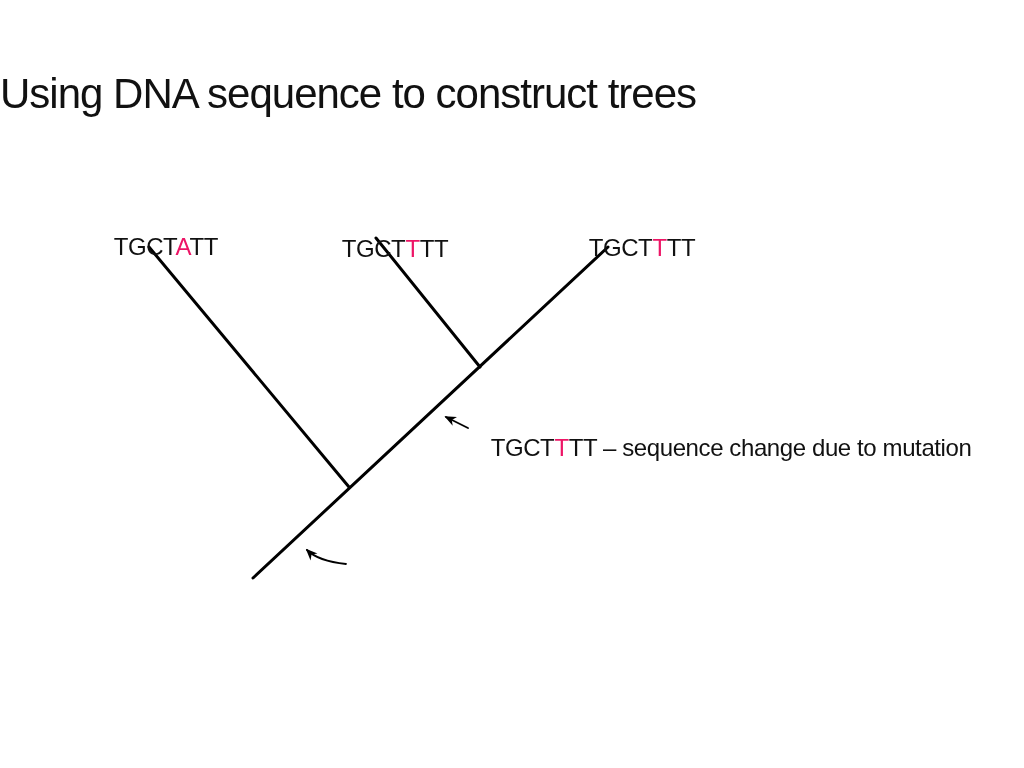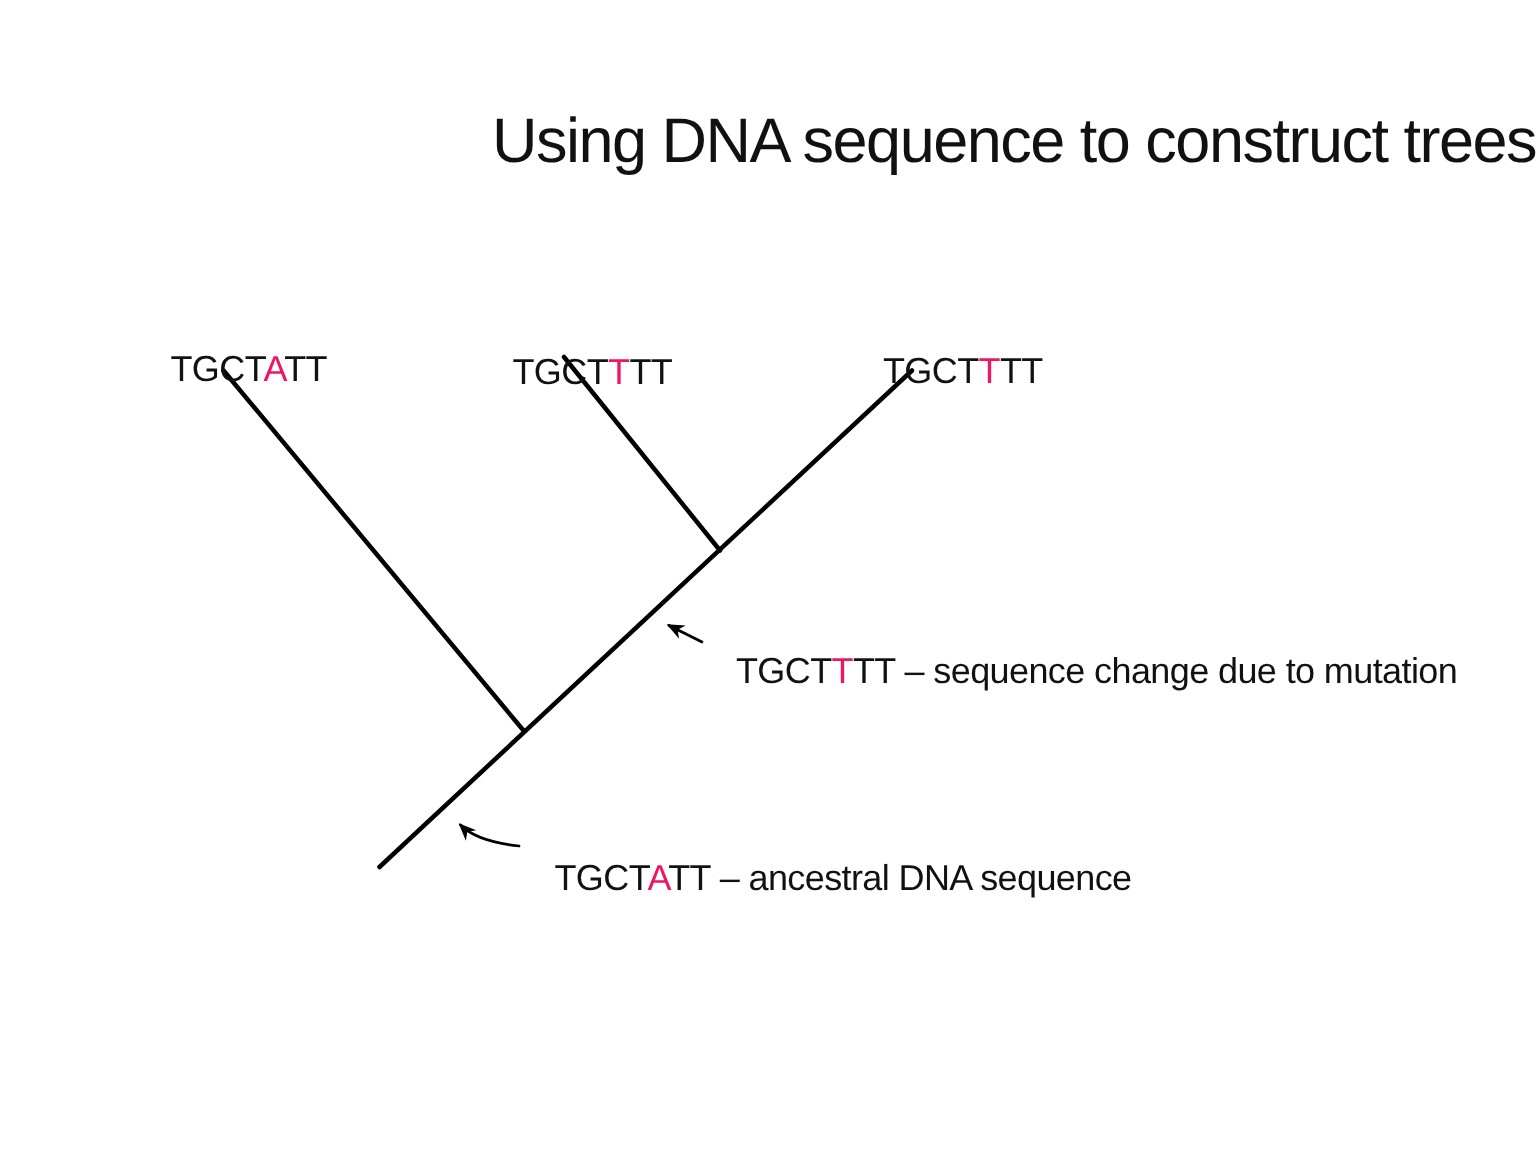--- a/index.html
+++ b/index.html
@@ -14,21 +14,21 @@
     background: #ffffff;
     overflow: hidden;
     font-family: "Liberation Sans", sans-serif;
     color: var(--text, #111111);
   }
   .title {
     position: absolute;
     top: 70px;
     left: 0;
     width: 100%;
-    text-align: right;
+    text-align: left;
     font-size: 42px;
     font-weight: 400;
     letter-spacing: -1px;
     color: var(--text, #111111);
     margin: 0;
   }
   .tree-svg {
     position: absolute;
     left: 0;
     top: 0;
@@ -94,17 +94,14 @@
   </div>
 
   <div class="seq tip-3">
     <span>TGCT</span><span class="mut">T</span><span>TT</span>
   </div>
 
   <div class="seq ann-mutation">
     <span>TGCT</span><span class="mut">T</span><span>TT</span><span> – sequence change due to mutation</span>
   </div>
 
-  <div class="seq ann-ancestral">
-    <span>TGCT</span><span class="mut">A</span><span>TT</span><span> – ancestral DNA sequence</span>
-  </div>
 
 </div>
 
 </body></html>

